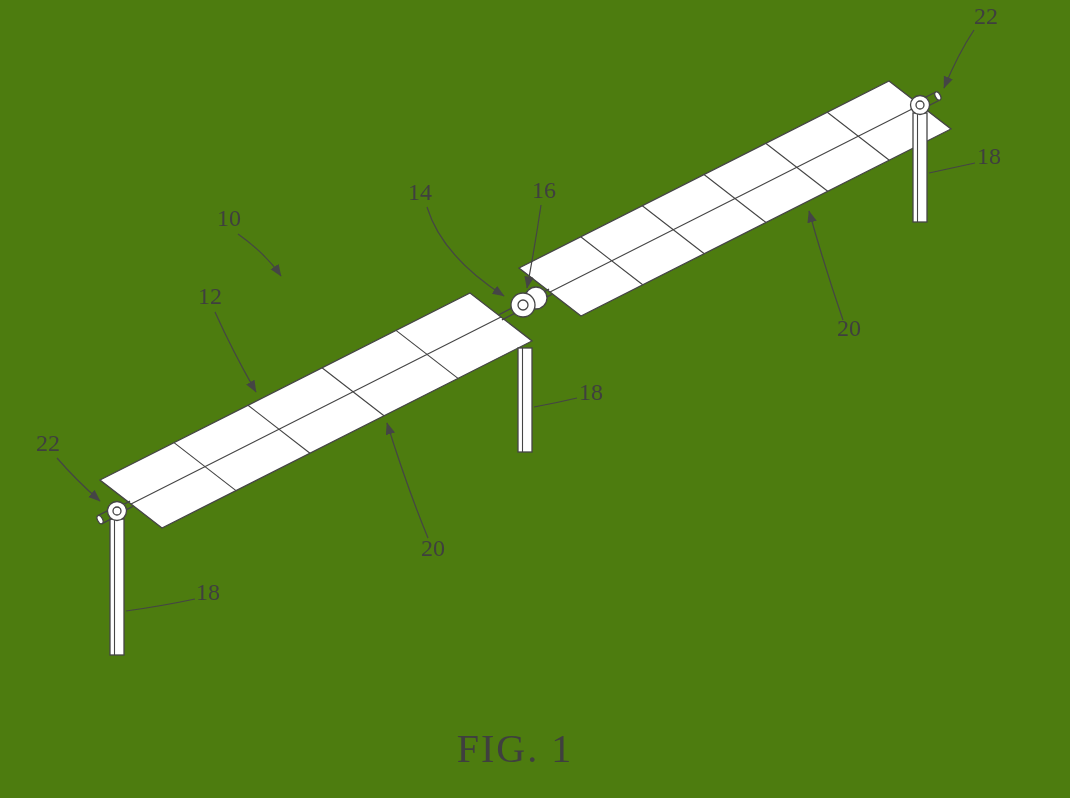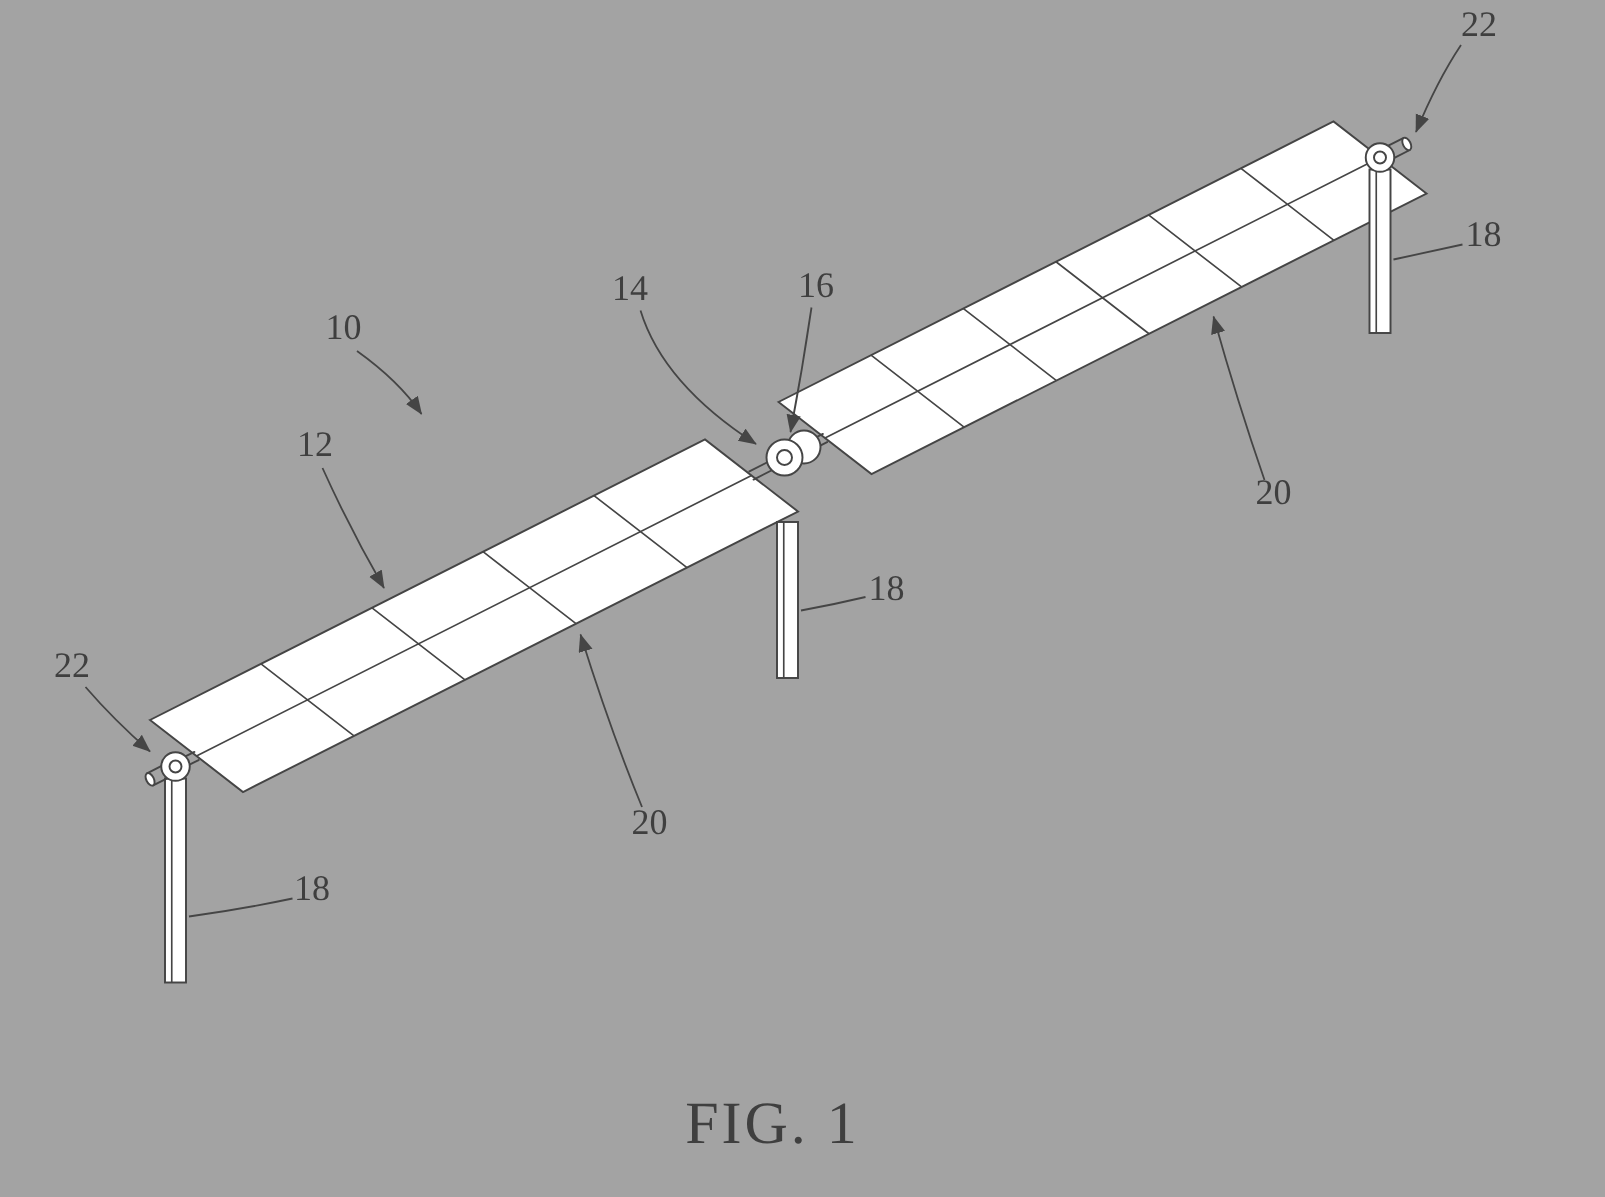--- a/index.html
+++ b/index.html
@@ -1,16 +1,16 @@
 <!DOCTYPE html>
 <html><head>
 <meta charset="utf-8">
 <style>
   html,body{margin:0;padding:0;background:#ffffff;}
-  .canvas{position:relative;width:1070px;height:798px;background:#a3a3a3;overflow:hidden;text-decoration:underline;}
+  .canvas{position:relative;width:1070px;height:798px;background:#4d7c0f;overflow:hidden;text-decoration:underline;}
   .ln{fill:none;stroke:#454545;stroke-width:1.3;stroke-linecap:round;stroke-linejoin:round;}
   .grid{fill:none;stroke:#454545;stroke-width:1.1;}
   .fillw{fill:#ffffff;stroke:#454545;stroke-width:1.3;}
   .leader{fill:none;stroke:#454545;stroke-width:1.2;}
   .ref-label{font-family:"Liberation Serif",serif;font-size:24px;fill:#3f3f3f;text-anchor:middle;}
   .caption{font-family:"Liberation Serif",serif;font-size:40px;fill:#3f3f3f;text-anchor:middle;letter-spacing:2px;}
 </style>
 </head>
 <body>
 

